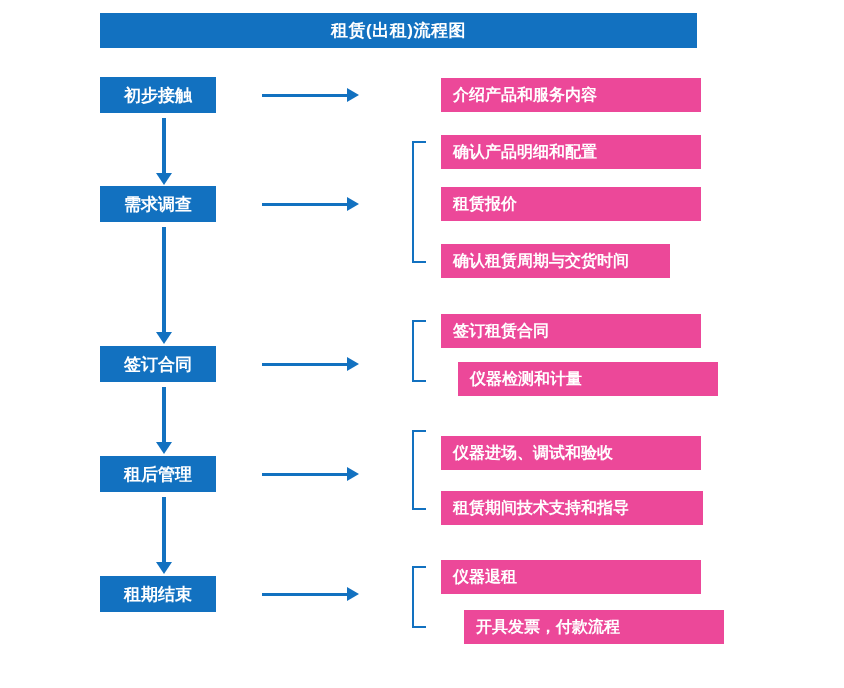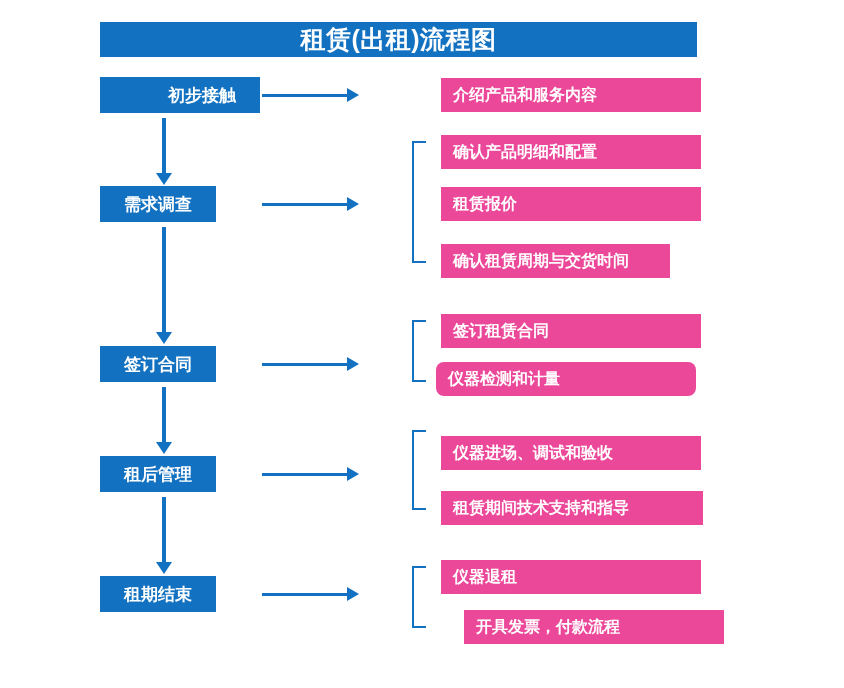--- a/index.html
+++ b/index.html
@@ -20,27 +20,26 @@
     height: 688px;
   }
   .title-bar {
     position: absolute;
     left: 100px;
     top: 13px;
     width: 597px;
     height: 35px;
     background: #1271c0;
     color: #ffffff;
-    font-size: 25px;
+    font-size: 17px;
     font-weight: bold;
     display: flex;
     align-items: center;
     justify-content: center;
     letter-spacing: 0.5px;
-    margin-top: 9px;
   }
   .stage-box {
     position: absolute;
     background: #1271c0;
     color: #ffffff;
     font-size: 17px;
     font-weight: bold;
     display: flex;
     align-items: center;
     justify-content: center;
@@ -102,21 +101,21 @@
     box-sizing: border-box;
   }
 </style>
 </head>
 <body>
 
 <div id="canvas">
   <div class="title-bar">租赁(出租)流程图</div>
 
   <div>
-    <div class="stage-box" style="left:100px; top:77px;padding-left:44px;">初步接触</div>
+    <div class="stage-box" style="left:100px; top:77px;">初步接触</div>
     <div class="stage-box" style="left:100px; top:186px;">需求调查</div>
     <div class="stage-box" style="left:100px; top:346px;">签订合同</div>
     <div class="stage-box" style="left:100px; top:456px;">租后管理</div>
     <div class="stage-box" style="left:100px; top:576px;">租期结束</div>
   </div>
 
   <div>
     <div class="v-arrow" style="left:162px; top:118px; height:56px;"></div>
     <div class="v-arrow" style="left:162px; top:227px; height:106px;"></div>
     <div class="v-arrow" style="left:162px; top:387px; height:56px;"></div>
@@ -137,19 +136,19 @@
     <div class="bracket" style="left:412px; top:430px; height:80px;"></div>
     <div class="bracket" style="left:412px; top:566px; height:62px;"></div>
   </div>
 
   <div>
     <div class="detail-box" style="left:441px; top:78px;">介绍产品和服务内容</div>
     <div class="detail-box" style="left:441px; top:135px;">确认产品明细和配置</div>
     <div class="detail-box" style="left:441px; top:187px;">租赁报价</div>
     <div class="detail-box" style="left:441px; top:244px; width:229px;">确认租赁周期与交货时间</div>
     <div class="detail-box" style="left:441px; top:314px;">签订租赁合同</div>
-    <div class="detail-box" style="left:436px; top:362px;border-radius:8px;">仪器检测和计量</div>
+    <div class="detail-box" style="left:458px; top:362px;">仪器检测和计量</div>
     <div class="detail-box" style="left:441px; top:436px;">仪器进场、调试和验收</div>
     <div class="detail-box" style="left:441px; top:491px; width:262px;">租赁期间技术支持和指导</div>
     <div class="detail-box" style="left:441px; top:560px;">仪器退租</div>
     <div class="detail-box" style="left:441px; top:610px;margin-left:23px;">开具发票，付款流程</div>
   </div>
 </div>
 
 </body></html>

